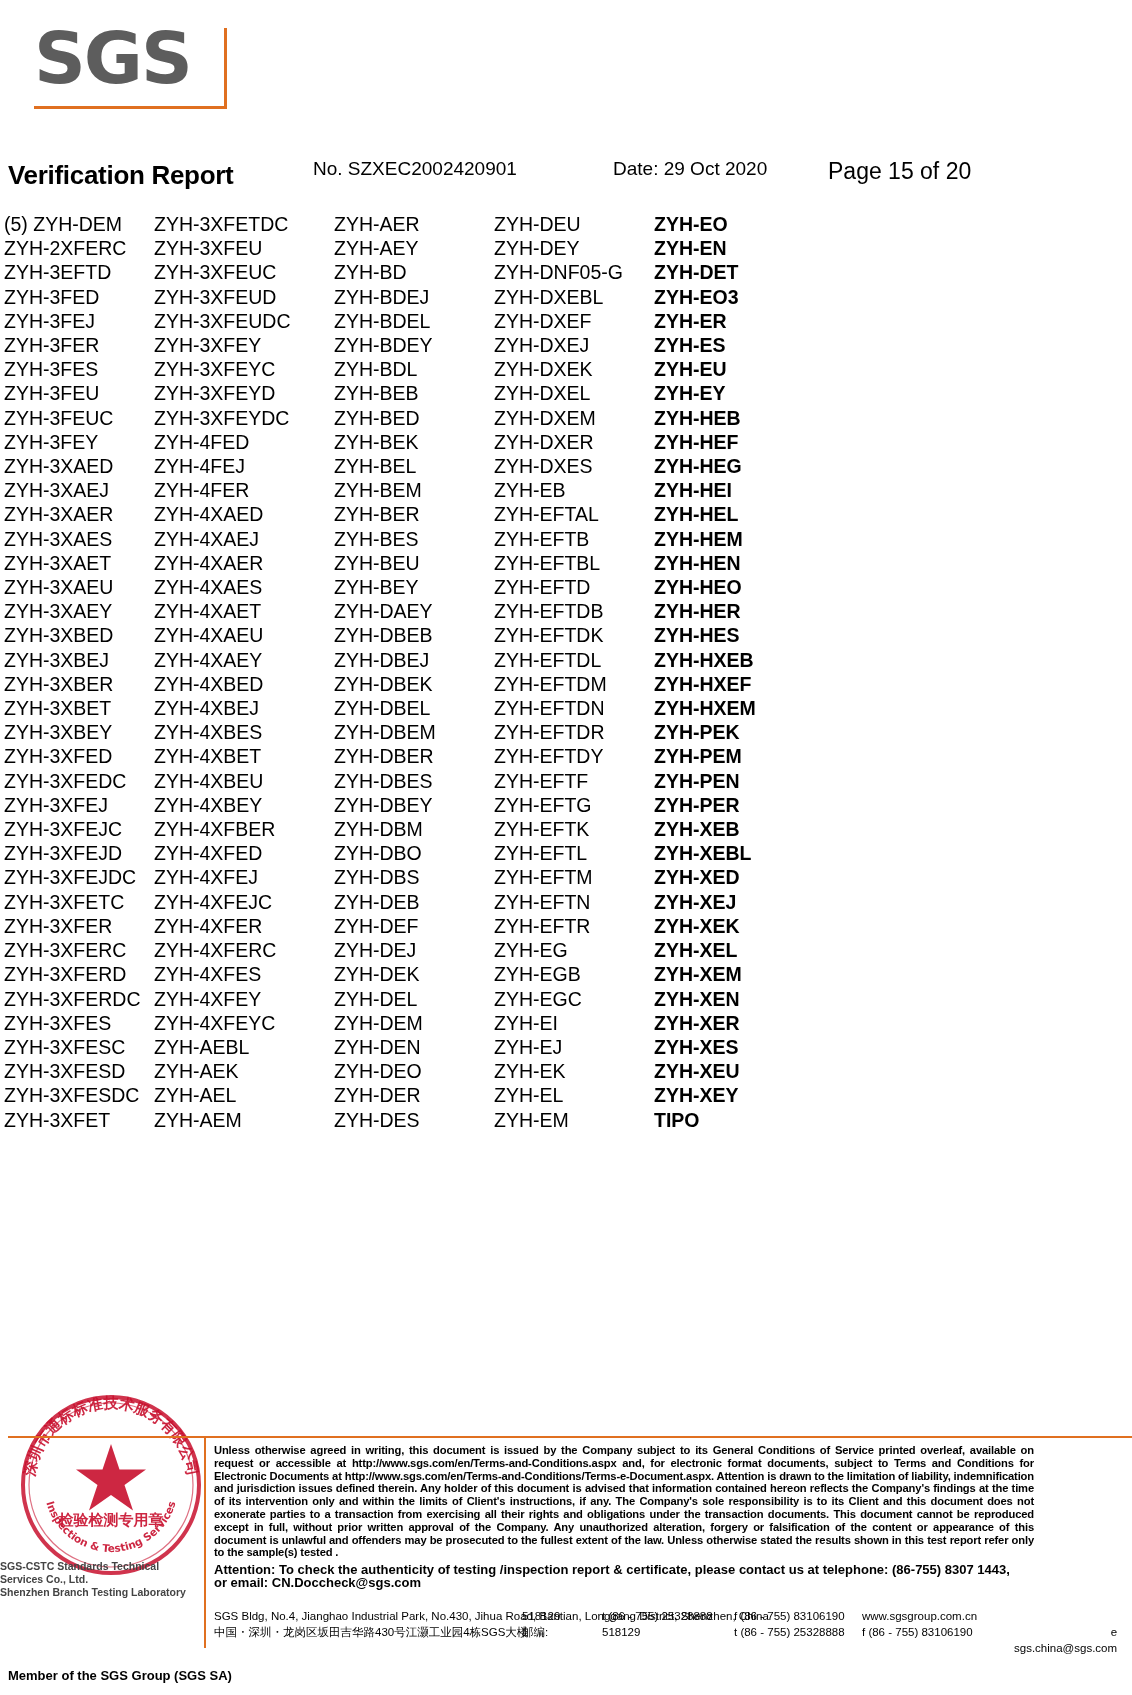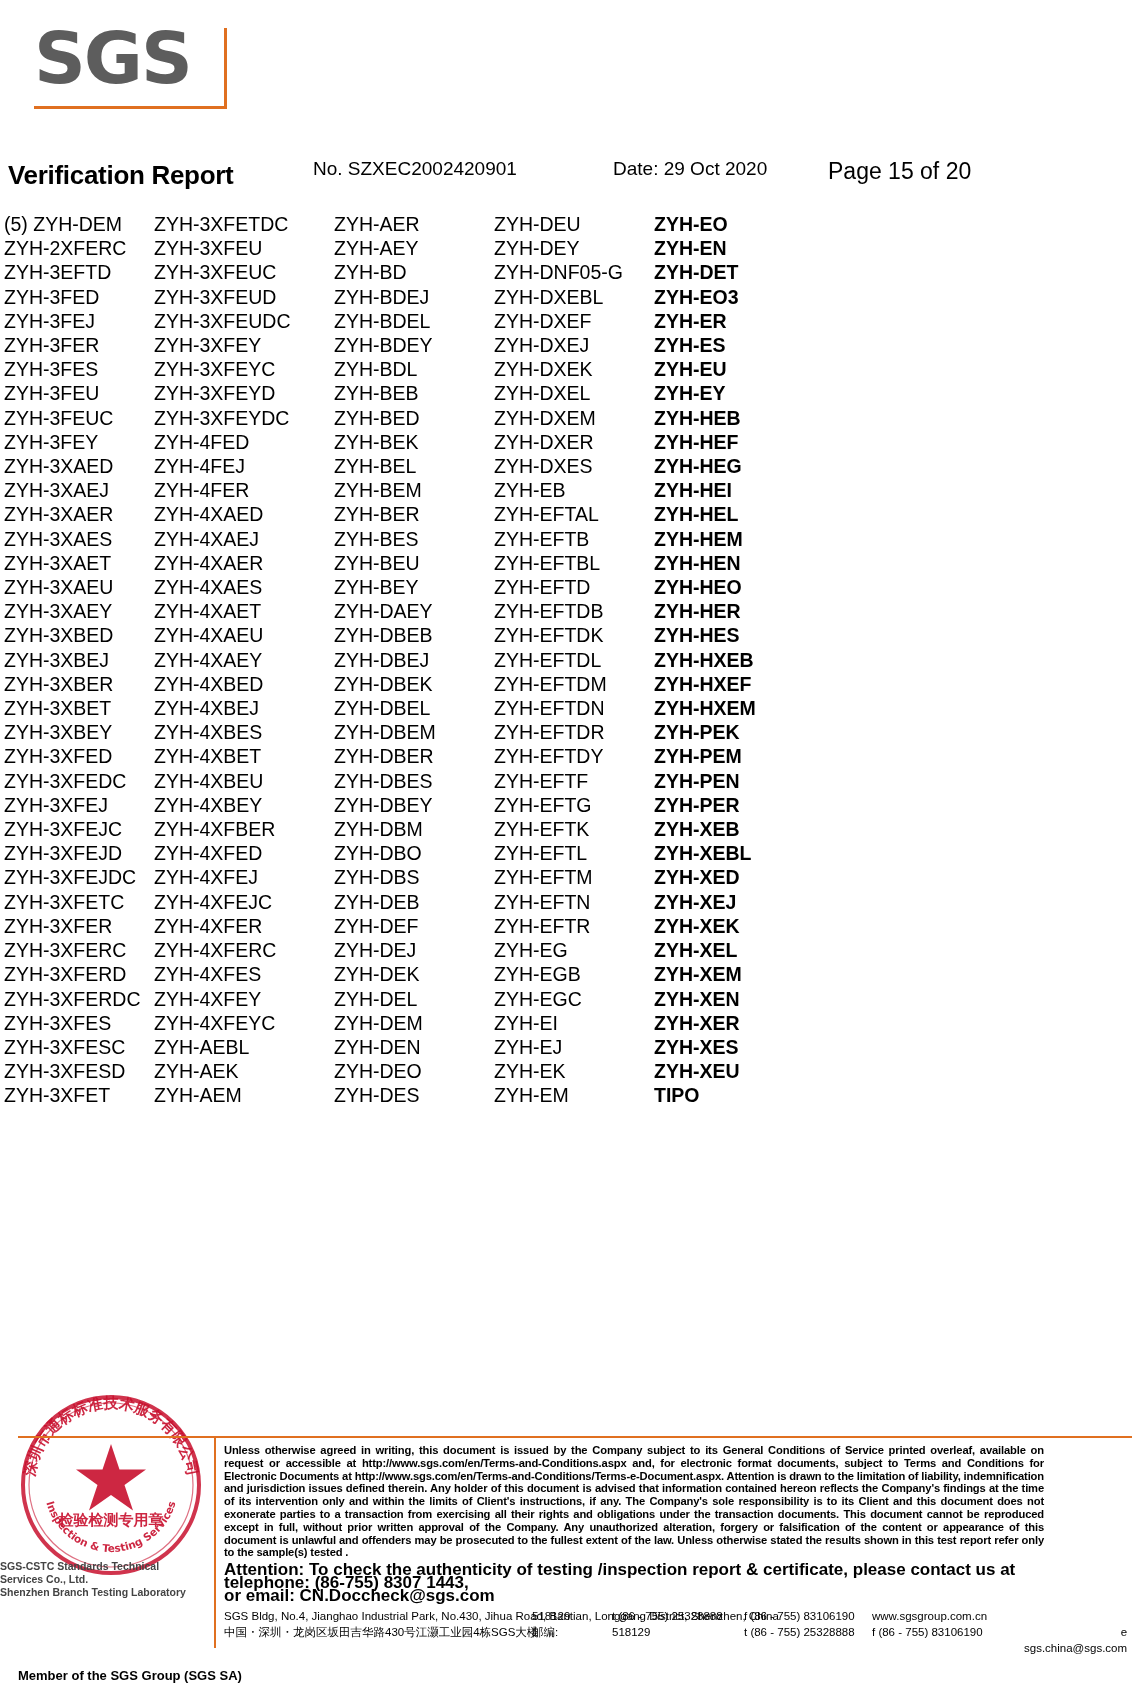--- a/index.html
+++ b/index.html
@@ -102,21 +102,21 @@
     vertical-align: top;
   }
   .c0 { width: 150px; text-align: left; }
   .c1 { width: 180px; text-align: left; padding-left: 2px;}
   .c2 { width: 160px; text-align: left; }
   .c3 { width: 160px; text-align: left; }
   .c4 { width: 140px; text-align: left; font-weight: bold; }
   
   .footer {
     position: absolute;
-    left: 18px;
+    left: 8px;
     top: 1436px;
     width: 1016px;
     height: 259px;
   }
   .footer-rule-top {
     position: absolute;
     left: 0;
     top: 0;
     width: 1132px;
     height: 2px;
@@ -140,21 +140,21 @@
     font-weight: bold;
     letter-spacing: -0.15px;
     text-align: justify;
     color: #000;
   }
   .footer-attn {
     position: absolute;
     left: 206px;
     top: 128px;
     width: 820px;
-    font-size: 17px;
+    font-size: 13px;
     line-height: 12.8px;
     font-weight: bold;
   }
   .footer-addr {
     position: absolute;
     left: 206px;
     top: 172px;
     width: 900px;
     font-size: 11.5px;
     line-height: 16px;
@@ -459,20 +459,27 @@
           <td class="c2">ZYH-DEN</td>
           <td class="c3">ZYH-EJ</td>
           <td class="c4">ZYH-XES</td>
         </tr>
         <tr>
           <td class="c0">ZYH-3XFESD</td>
           <td class="c1">ZYH-AEK</td>
           <td class="c2">ZYH-DEO</td>
           <td class="c3">ZYH-EK</td>
           <td class="c4">ZYH-XEU</td>
+        </tr>
+        <tr>
+          <td class="c0">ZYH-3XFESDC</td>
+          <td class="c1">ZYH-AEL</td>
+          <td class="c2">ZYH-DER</td>
+          <td class="c3">ZYH-EL</td>
+          <td class="c4">ZYH-XEY</td>
         </tr>
         <tr>
           <td class="c0">ZYH-3XFET</td>
           <td class="c1">ZYH-AEM</td>
           <td class="c2">ZYH-DES</td>
           <td class="c3">ZYH-EM</td>
           <td class="c4">TIPO</td>
         </tr>
       </tbody>
   </table>

